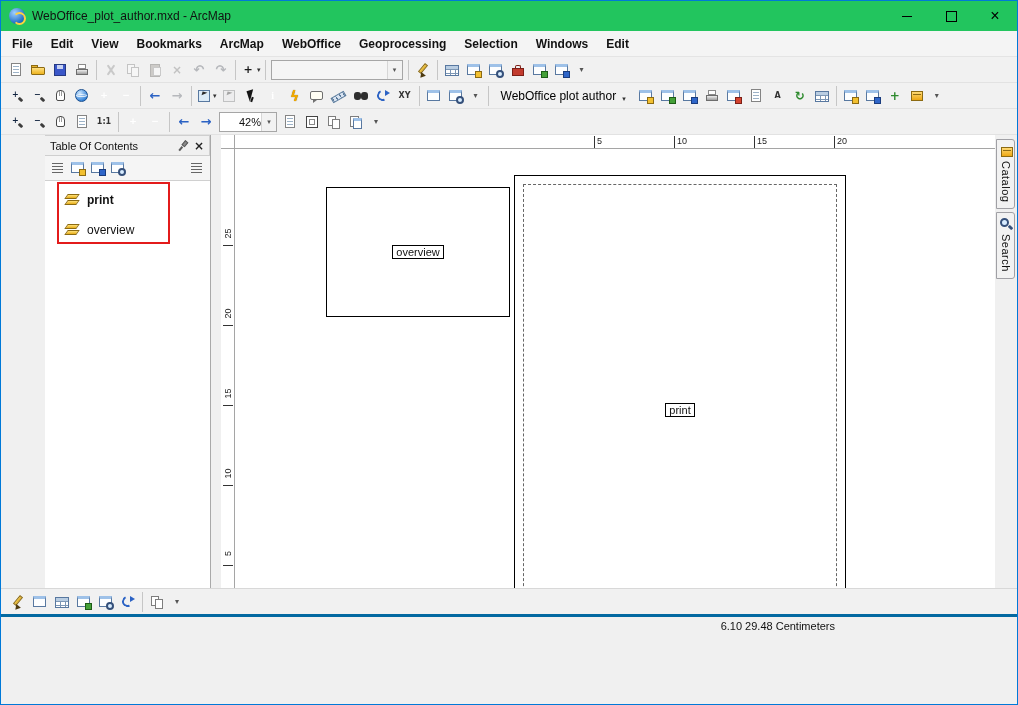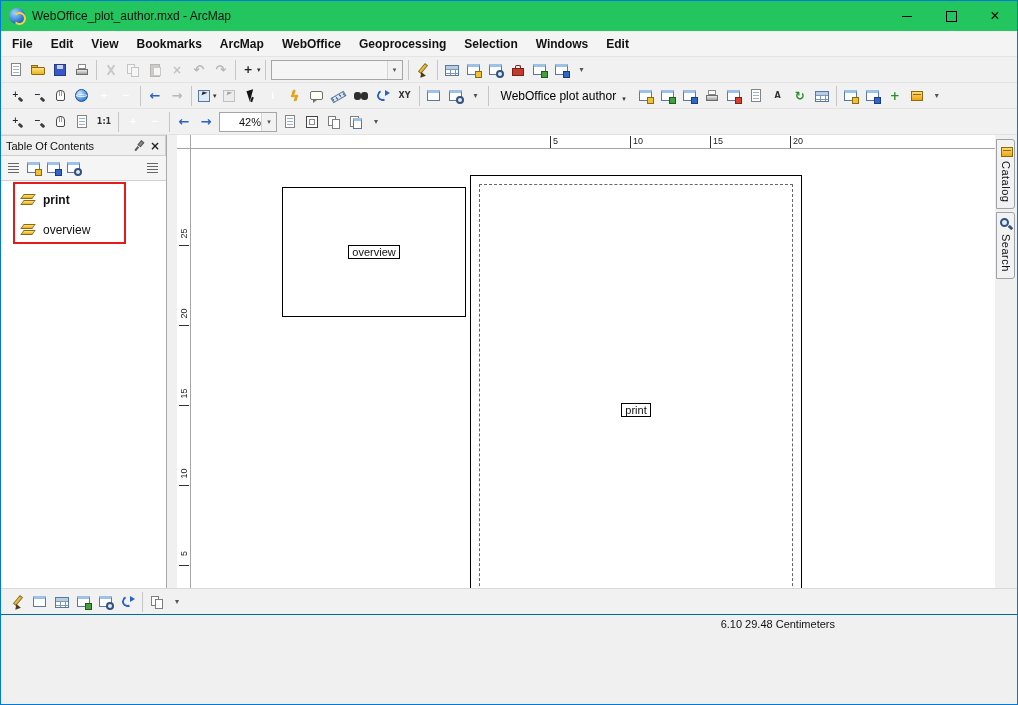--- a/index.html
+++ b/index.html
@@ -107,21 +107,21 @@
   .i-close-x::before{content:"×";position:static;font-size:12px;font-weight:bold;color:#222;}
   .i-list::before{left:2px;top:3px;width:11px;height:10px;background:repeating-linear-gradient(#666 0 1px,transparent 1px 3px);}
   .i-focus::before{left:2px;top:2px;width:12px;height:12px;border:1px solid #444;background:#fff;}
   .i-focus::after{left:5px;top:5px;width:6px;height:6px;border:1px dashed #888;}
   .i-ddp::before{left:2px;top:2px;width:9px;height:11px;background:#fff;border:1px solid #7d7d7d;}
   .i-ddp::after{left:5px;top:4px;width:9px;height:11px;background:#fff;border:1px solid #5878a0;border-top:3px solid #9ec1e8;}
   .i-catalog::before{left:2px;top:3px;width:12px;height:10px;background:linear-gradient(#ffd973,#eda712);border:1px solid #8c6a12;}
   .i-catalog::after{left:4px;top:6px;width:8px;height:1px;background:#8c6a12;}
 
   
-  .content{display:flex;height:453px;}
+  .content{display:flex;height:453px;padding-left:44px;}
 
   
   .toc{width:166px;background:#f0f0f0;border-right:1px solid #a9a9a9;display:flex;flex-direction:column;}
   .toc-head{height:21px;display:flex;align-items:center;background:#f0f0f0;border:1px solid #cfcfcf;border-left:none;padding:0 2px 0 5px;}
   .toc-title{font-size:11px;color:#111;flex:1;}
   .head-btn{width:16px;height:16px;display:flex;align-items:center;justify-content:center;}
   .toc-tools{height:25px;display:flex;align-items:center;background:#f5f5f5;border-bottom:1px solid #d0d0d0;padding:0 3px;}
   .toc-tools .tb-btn{min-width:20px;height:20px;}
   .toc-tree{position:relative;flex:1;background:#fff;padding-top:4px;}
   .toc-item{display:flex;align-items:center;height:30px;padding-left:20px;gap:6px;}
@@ -146,21 +146,21 @@
   .frame-label{border:1px solid #000;background:#fff;padding:0 3px;font-size:11px;color:#111;z-index:1;}
 
   
   .right-strip{width:22px;background:#f0f0f0;padding-top:4px;}
   .side-tab{width:19px;margin-left:1px;margin-bottom:3px;background:#f2f2f2;border:1px solid #a0a0a5;border-radius:0 3px 3px 0;display:flex;flex-direction:column;align-items:center;padding:4px 0 6px 0;}
   .side-tab .ic{width:14px;height:14px;margin-bottom:3px;}
   .tab-label{writing-mode:vertical-rl;font-size:11px;color:#111;letter-spacing:.5px;}
 
   
   .bottombar{border-top:1px solid #d8d8d8;border-bottom:none;padding-left:6px;}
-  .statusbar{height:20px;background:#f0f0f0;position:relative;border-top:1px solid #0369a1;}
+  .statusbar{height:20px;background:#f0f0f0;position:relative;border-top:3px solid #0369a1;}
   .coords{position:absolute;right:182px;top:3px;font-size:11px;color:#111;}
 </style>
 </head>
 <body>
 
 <div class="app">
 
   <div class="titlebar">
     <span class="logo"></span>
     <span class="title">WebOffice_plot_author.mxd - ArcMap</span>

